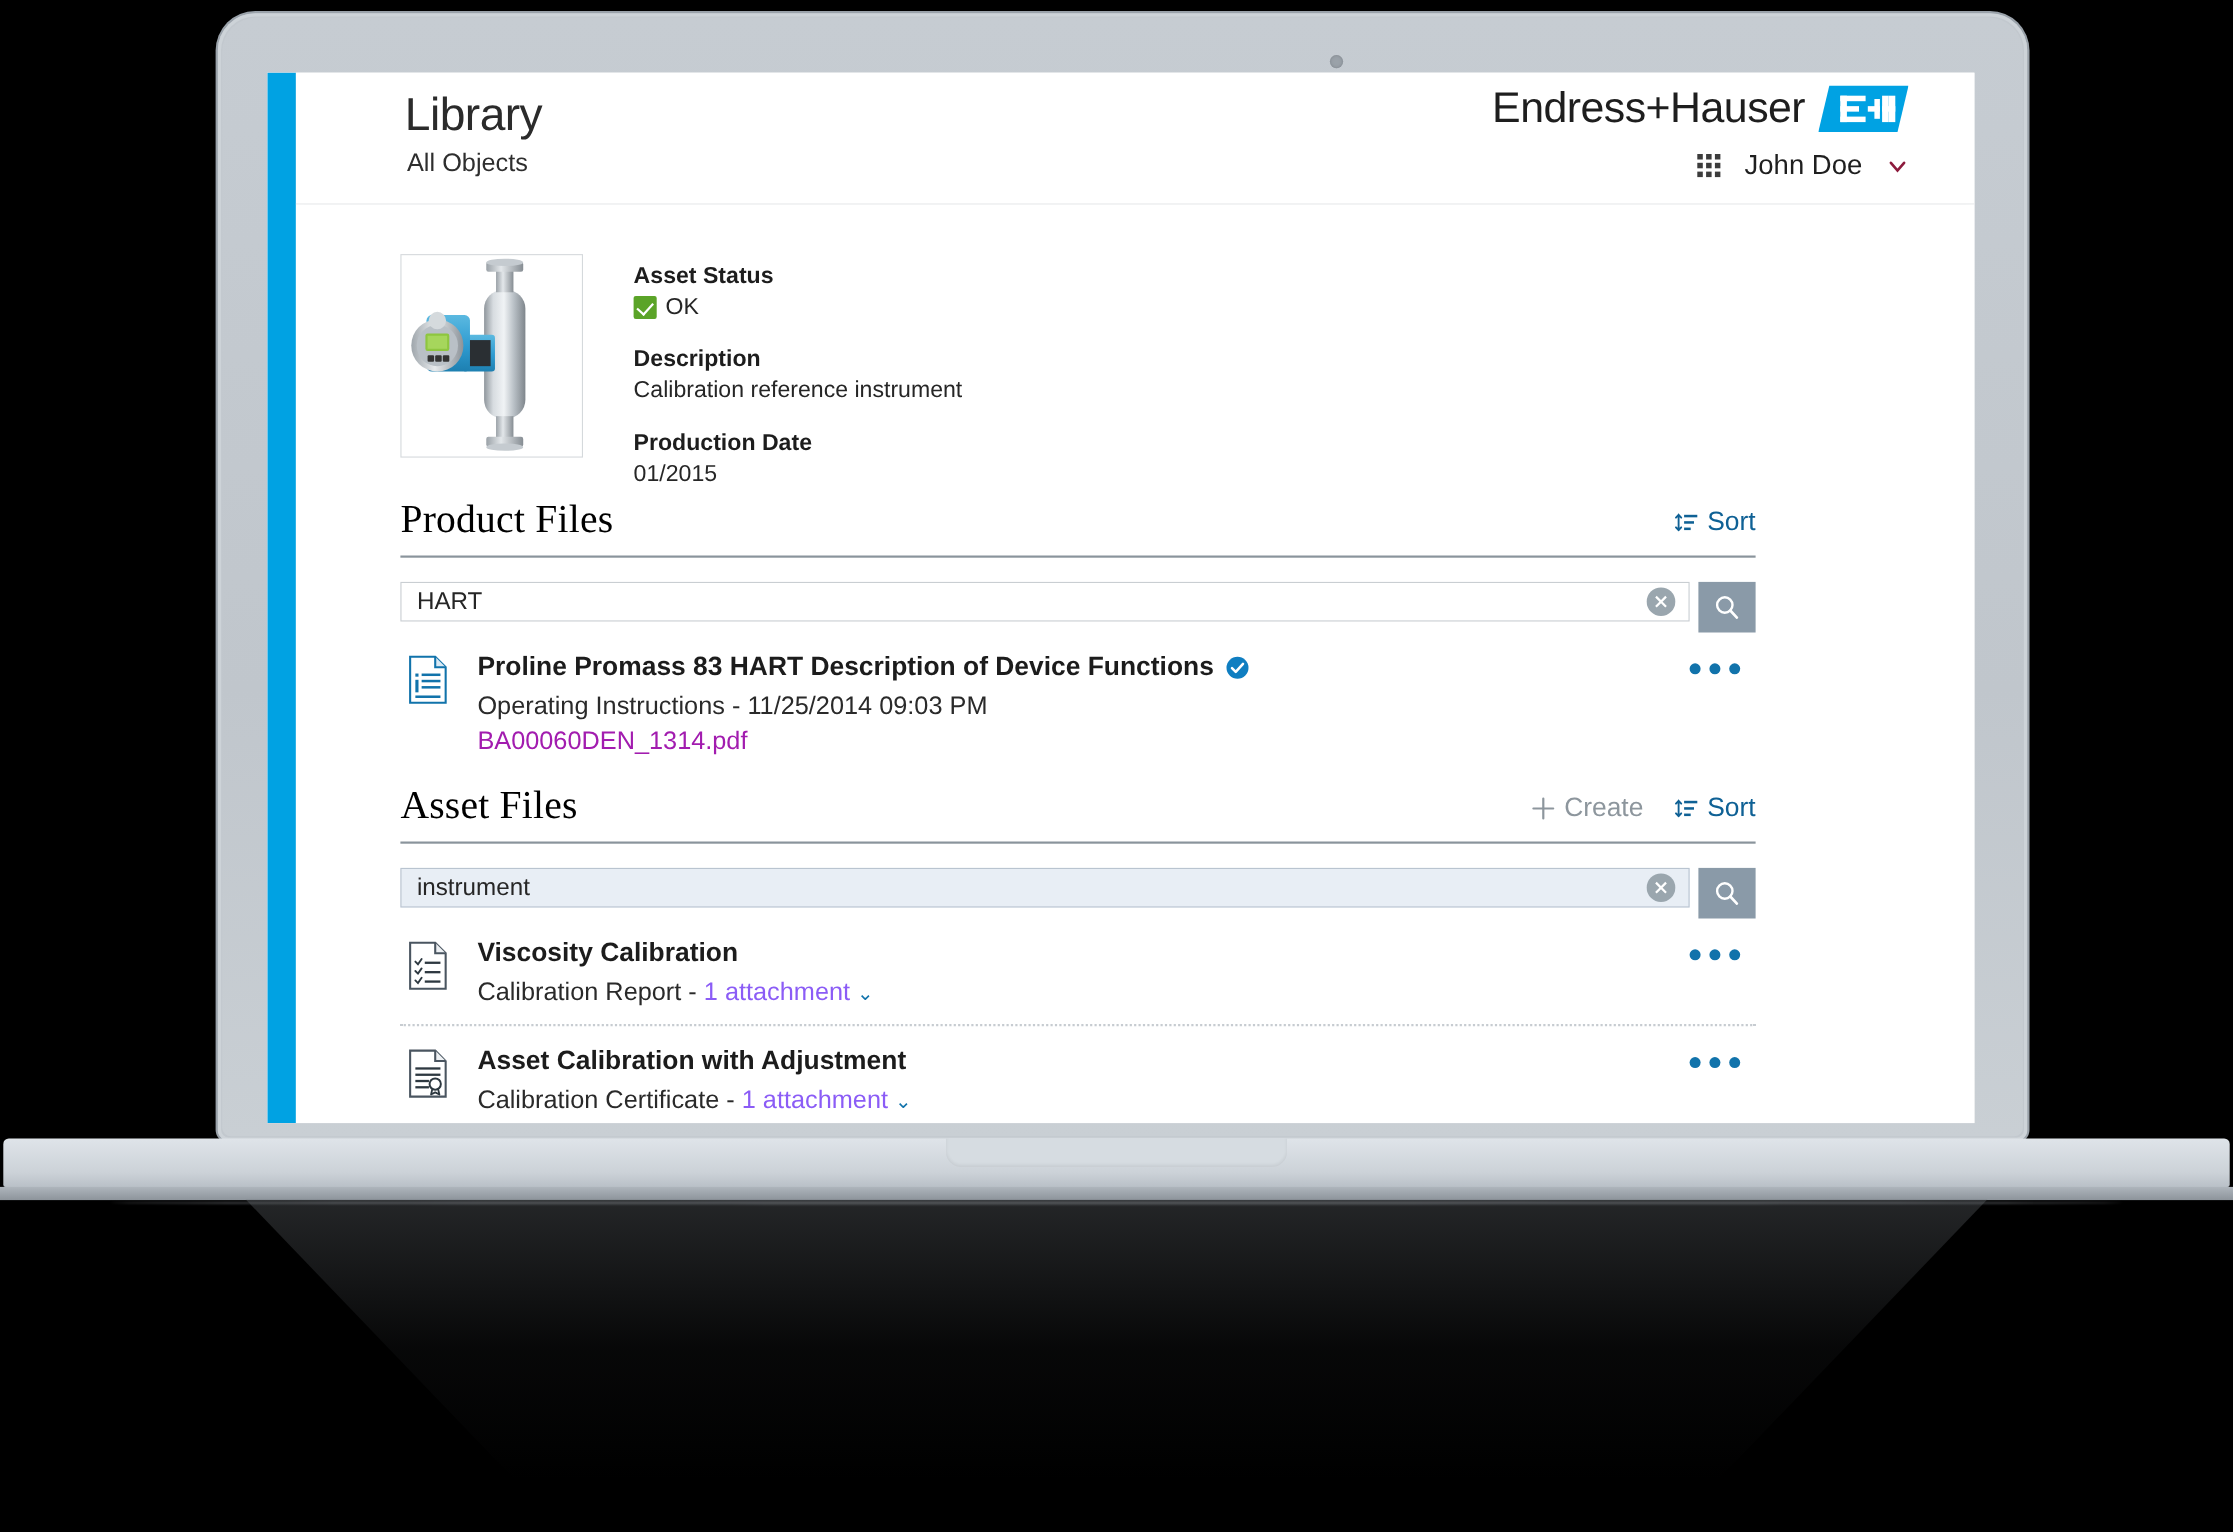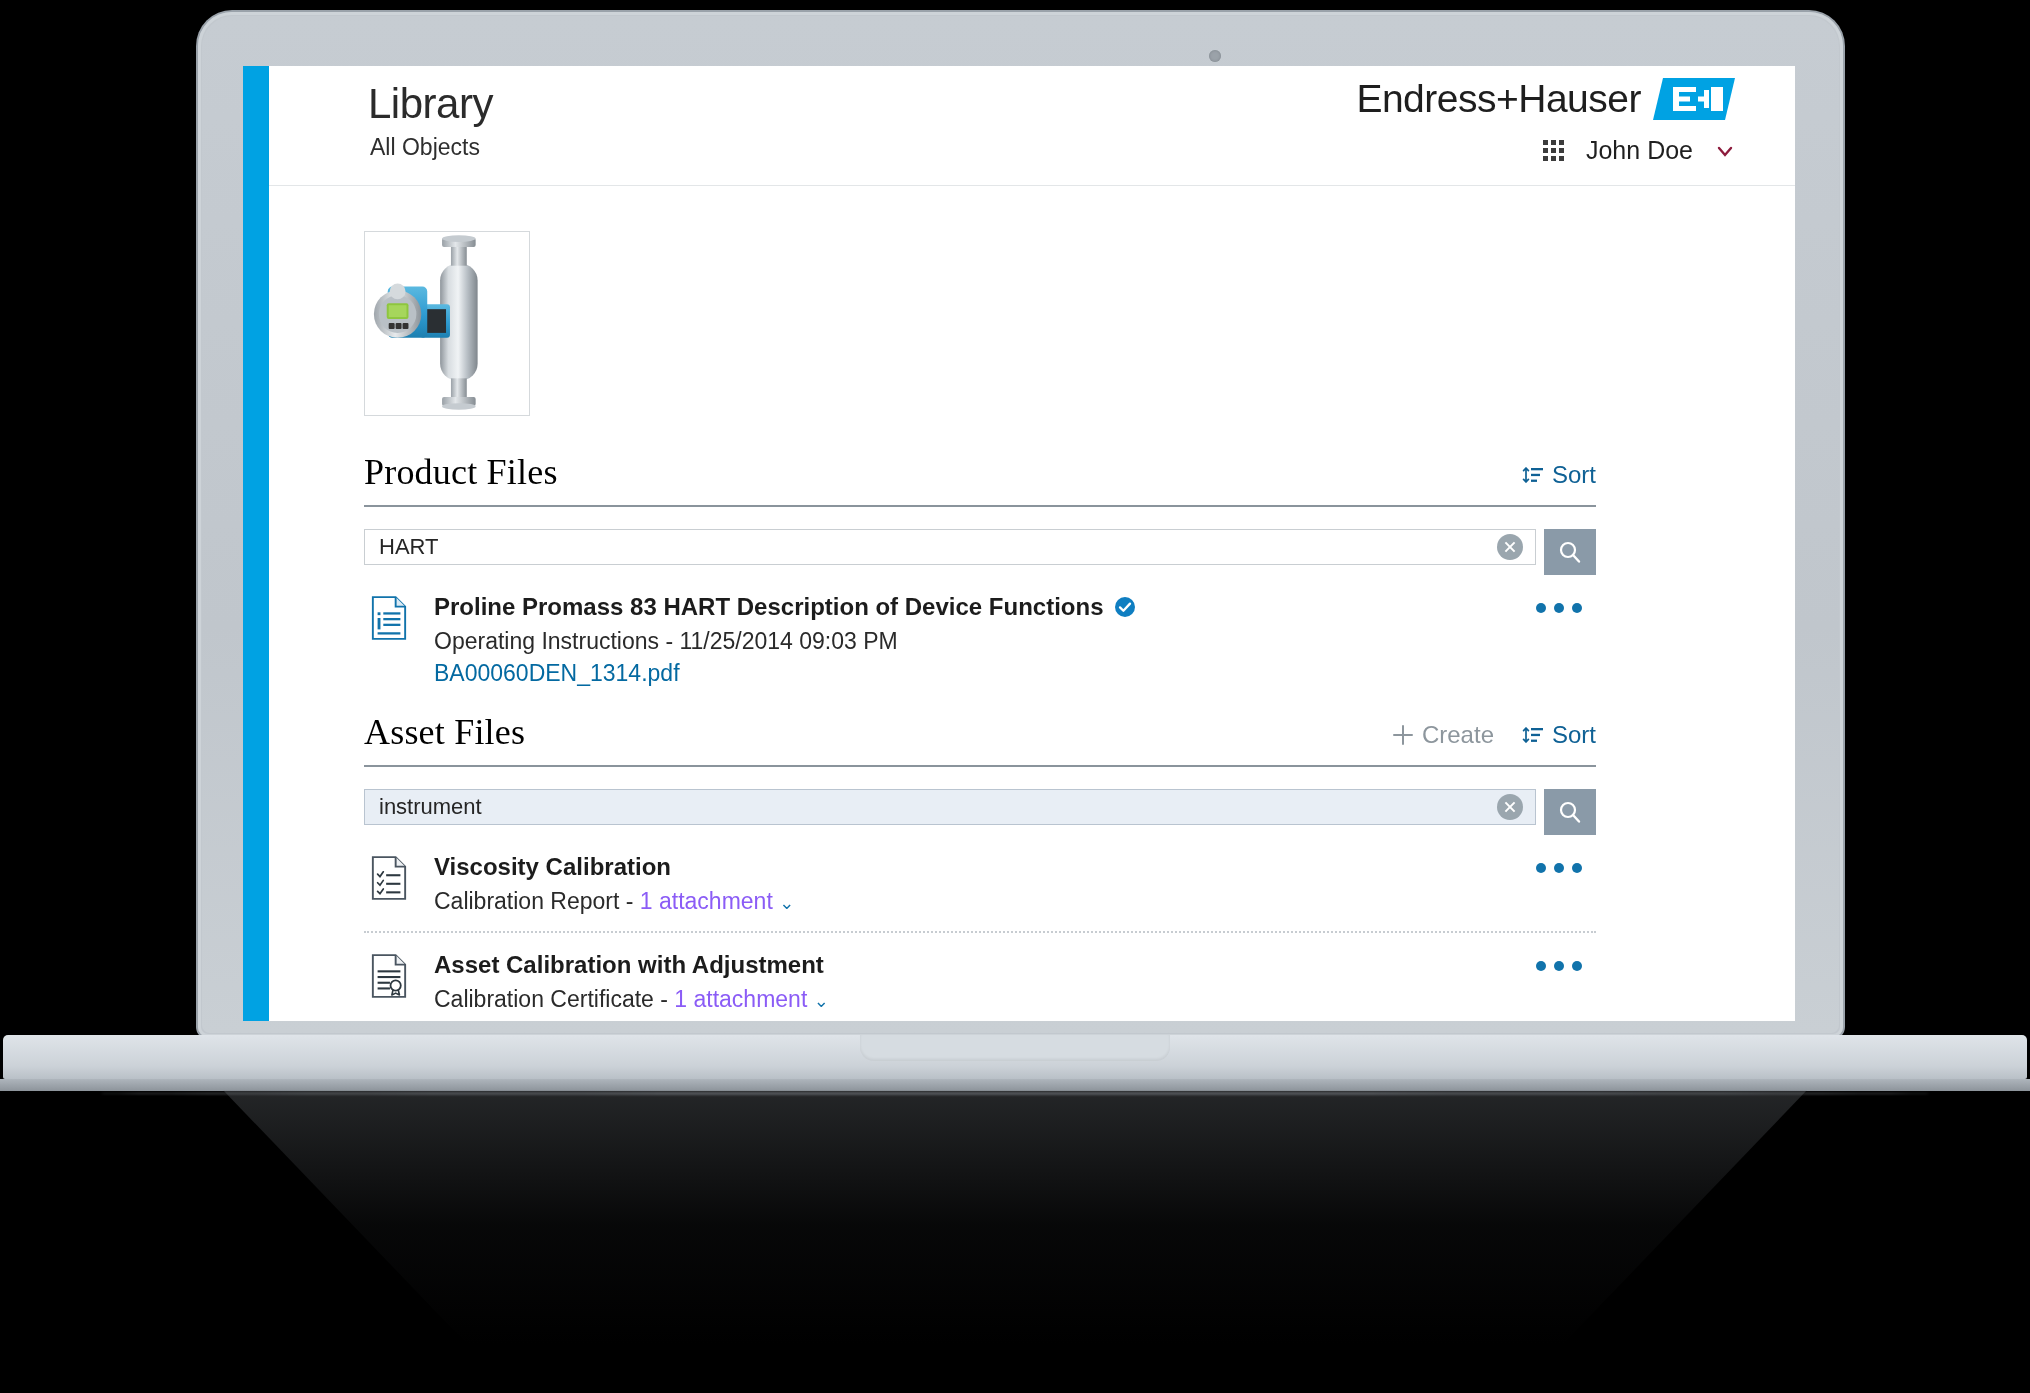--- a/index.html
+++ b/index.html
@@ -270,21 +270,21 @@
     align-items: center;
     gap: 10px;
   }
   .file-meta {
     font-size: 23px;
     color: #2a2a2a;
     margin-top: 7px;
   }
   .file-sub {
     font-size: 23px;
-    color: #0369a1;
+    color: #a21caf;
     margin-top: 5px;
   }
   .link { color: #8b5cf6; cursor: pointer; }
   .chev { color: #1173ab; font-size: 18px; }
   .verified {
     width: 22px; height: 22px;
     flex: none;
   }
   .kebab {
     position: absolute;
@@ -460,20 +460,37 @@
             <rect x="24" y="74" width="18" height="12" fill="#a6d65c"></rect>
             <g fill="#333">
               <rect x="24" y="92" width="6" height="6" rx="1"></rect>
               <rect x="31" y="92" width="6" height="6" rx="1"></rect>
               <rect x="38" y="92" width="6" height="6" rx="1"></rect>
             </g>
             <circle cx="33" cy="60" r="8" fill="#d5dadd"></circle>
           </svg>
         </div>
 
+        <div id="asset-info">
+          <div class="info-block">
+            <div class="info-label">Asset Status</div>
+            <div id="status-row">
+              <span id="status-check"></span>
+              <span class="info-value">OK</span>
+            </div>
+          </div>
+          <div class="info-block">
+            <div class="info-label">Description</div>
+            <div class="info-value">Calibration reference instrument</div>
+          </div>
+          <div class="info-block">
+            <div class="info-label">Production Date</div>
+            <div class="info-value">01/2015</div>
+          </div>
+        </div>
       </div>
 
       <div class="section" style="top:265px;">
         <div class="section-head">
           <div class="section-title">Product Files</div>
           <div class="section-actions">
             <div class="action">
               <span class="sort-ico">
                 <svg viewBox="0 0 22 22" width="22" height="22">
                   <path d="M4 4 L4 18 M4 4 L1.6 6.6 M4 4 L6.4 6.6 M4 18 L1.6 15.4 M4 18 L6.4 15.4" stroke="#0f6195" stroke-width="1.7" fill="none" stroke-linecap="round"></path>

